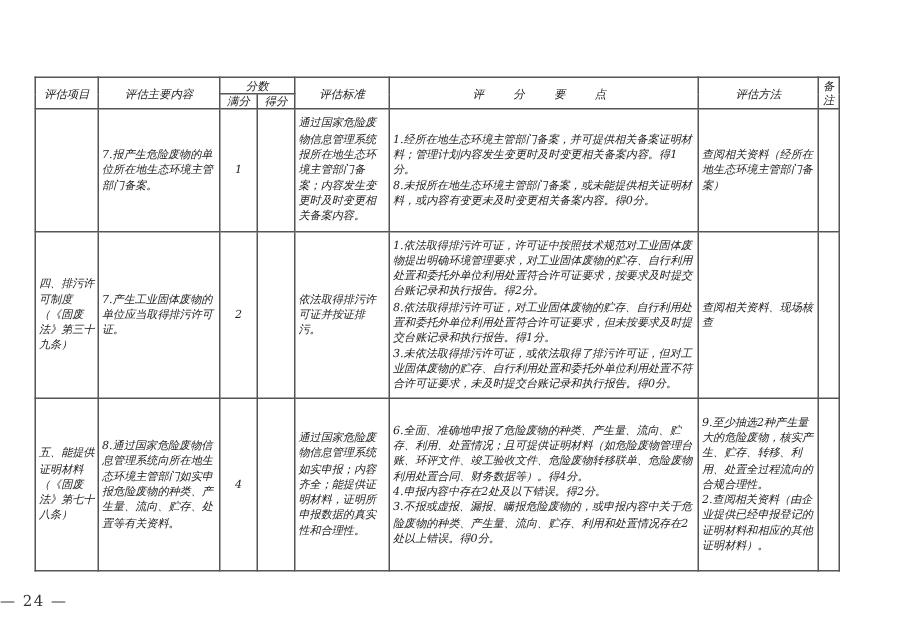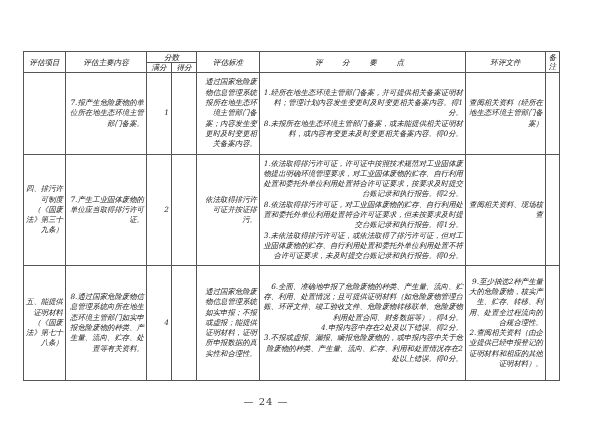--- a/index.html
+++ b/index.html
@@ -6,29 +6,28 @@
   body { width: 600px; height: 423px; position: relative; overflow: hidden;
          font-family: "DejaVu Serif", "Liberation Serif", serif; color: #222; }
   table.eval {
     position: absolute; left: 23px; top: 51px; width: 484px;
     border-collapse: collapse; table-layout: fixed;
     font-size: 7.4px; line-height: 10.3px; font-style: italic;
   }
   table.eval td, table.eval th {
     border: 1px solid #555; padding: 1px 2px; vertical-align: middle;
     font-weight: normal;
-    text-align: right;
   }
   table.eval th { text-align: center; font-size: 7.6px; line-height: 9px; padding: 0 1px; }
   th.pts { letter-spacing: 6px; }
   td.c { text-align: center; }
   td.item { padding-left: 3px; }
   td.remark { }
   .line { display: block; }
-  .page-num { position: absolute; left: 0; width: 532px; top: 396px; text-align: center;
+  .page-num { position: absolute; left: 0; width: 532px; top: 396px; text-align: left;
               font-size: 10px; color: #333; letter-spacing: 1px; }
 </style>
 </head>
 <body>
 
 <table class="eval">
   <colgroup>
     <col style="width:42px">
     <col style="width:81px">
     <col style="width:25px">
@@ -38,21 +37,21 @@
     <col style="width:80px">
     <col style="width:14px">
   </colgroup>
   <thead>
     <tr style="height:11px">
       <th rowspan="2">评估项目</th>
       <th rowspan="2">评估主要内容</th>
       <th colspan="2">分数</th>
       <th rowspan="2">评估标准</th>
       <th rowspan="2" class="pts">评　分　要　点</th>
-      <th rowspan="2">环评文件</th>
+      <th rowspan="2">评估方法</th>
       <th rowspan="2">备注</th>
     </tr>
     <tr style="height:10px">
       <th>满分</th>
       <th>得分</th>
     </tr>
   </thead>
   <tbody>
 
     <tr style="height:82px">
@@ -82,21 +81,21 @@
       </td>
       <td>查阅相关资料、现场核查</td>
       <td class="remark"></td>
     </tr>
 
     <tr style="height:115px">
       <td class="item">五、能提供证明材料（《固废法》第七十八条）</td>
       <td>8.通过国家危险废物信息管理系统向所在地生态环境主管部门如实申报危险废物的种类、产生量、流向、贮存、处置等有关资料。</td>
       <td class="c">4</td>
       <td class="c"></td>
-      <td>通过国家危险废物信息管理系统如实申报；不报或虚报；能提供证明材料，证明所申报数据的真实性和合理性。</td>
+      <td>通过国家危险废物信息管理系统如实申报；内容齐全；能提供证明材料，证明所申报数据的真实性和合理性。</td>
       <td>
         <span class="line">6.全面、准确地申报了危险废物的种类、产生量、流向、贮存、利用、处置情况；且可提供证明材料（如危险废物管理台账、环评文件、竣工验收文件、危险废物转移联单、危险废物利用处置合同、财务数据等）。得4分。</span>
         <span class="line">4.申报内容中存在2处及以下错误。得2分。</span>
         <span class="line">3.不报或虚报、漏报、瞒报危险废物的，或申报内容中关于危险废物的种类、产生量、流向、贮存、利用和处置情况存在2处以上错误。得0分。</span>
       </td>
       <td>
         <span class="line">9.至少抽选2种产生量大的危险废物，核实产生、贮存、转移、利用、处置全过程流向的合规合理性。</span>
         <span class="line">2.查阅相关资料（由企业提供已经申报登记的证明材料和相应的其他证明材料）。</span>
       </td>
       <td class="remark"></td>

